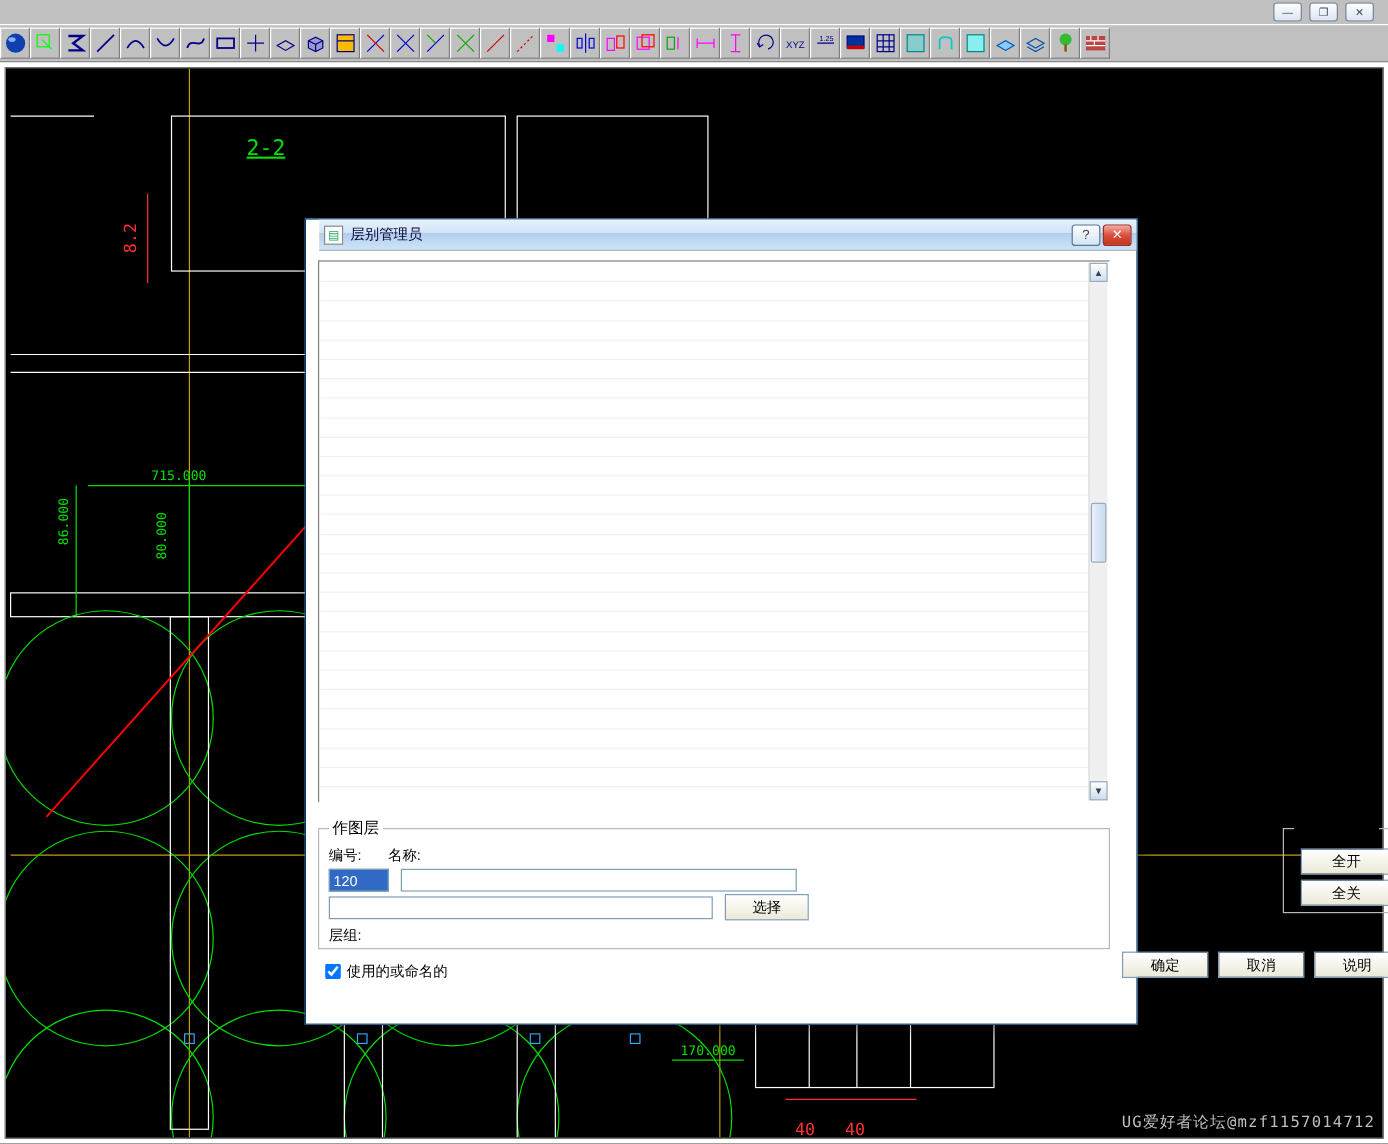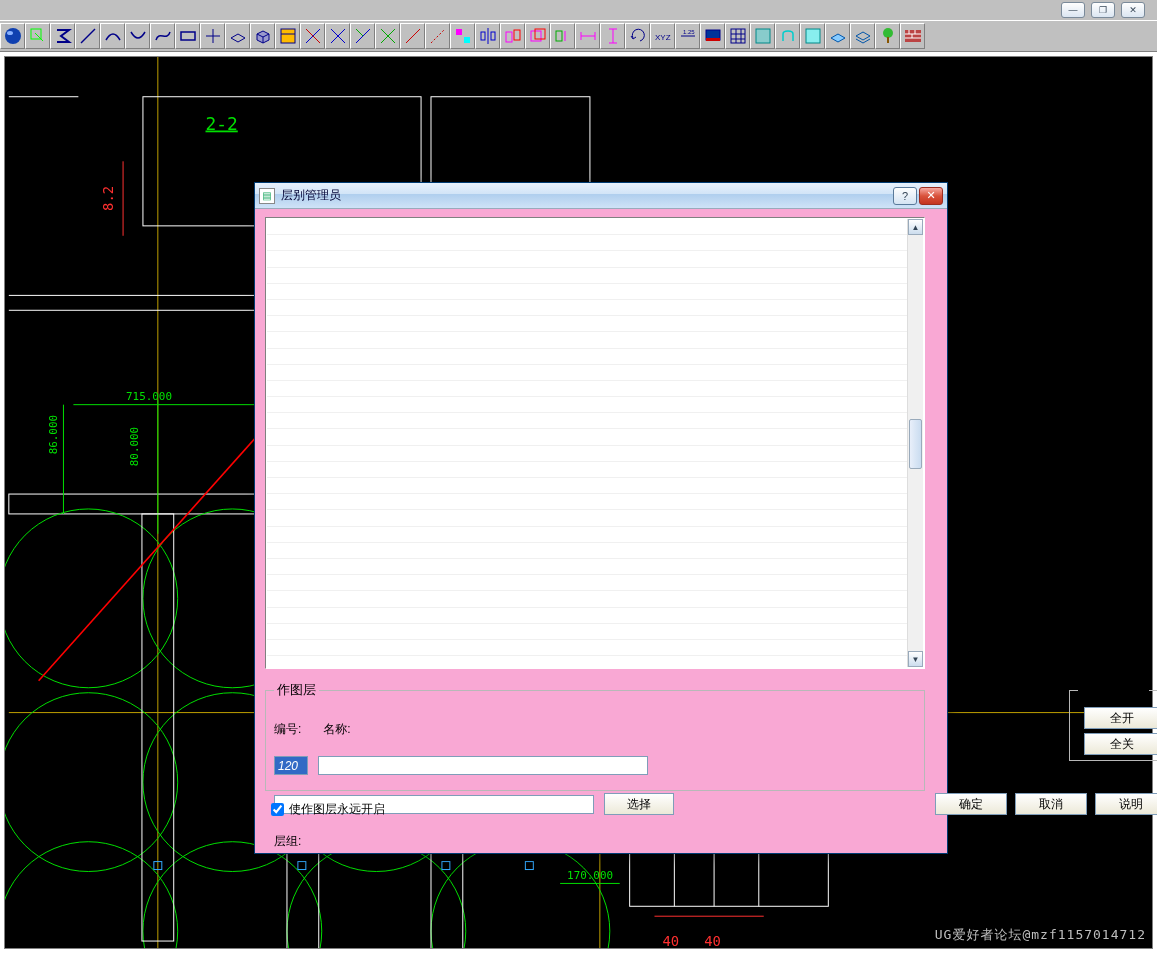--- a/index.html
+++ b/index.html
@@ -13,21 +13,21 @@
 
 .app-toolbar { position: absolute; top: 20px; left: 0; right: 0; height: 32px; background: #c0c0c0; display: flex; border-top:1px solid #fff; border-bottom:1px solid #808080; padding:2px 0;}
 .tbtn { width: 25px; height: 26px; border:1px solid #808080; border-top-color:#fff; border-left-color:#fff; background:#c0c0c0; margin:0; display:flex; align-items:center; justify-content:center; position:relative; flex-shrink:0;}
 .tbtn svg { width:20px; height:20px; }
 
 
 .canvas-wrap { position:absolute; top:52px; left:0; right:0; bottom:0; background:#fff; padding:4px;}
 .canvas { width:100%; height:100%; background:#000; position:relative; overflow:hidden; border:1px solid #808080;}
 
 
-.dialog { position:absolute; top:182px; left:254px; width:694px; height:672px; background:#f9a8d4; border:1px solid #003c74; box-shadow:3px 3px 10px rgba(0,0,0,.4);}
+.dialog { position:absolute; top:182px; left:254px; width:694px; height:672px; background:#ffffff; border:1px solid #003c74; box-shadow:3px 3px 10px rgba(0,0,0,.4);padding-left:11px;}
 .titlebar { height:26px; background:linear-gradient(to bottom,#e7f1fc 0%, #d1e4f7 45%, #b0cfee 46%, #cfe3f7 100%); display:flex; align-items:center; padding:0 4px; border-bottom:1px solid #9ab; }
 .titlebar .ticon{width:16px;height:16px;background:#fff;border:1px solid #888;margin-right:6px;display:flex;align-items:center;justify-content:center;}
 .titlebar .ticon::after{content:"▤";font-size:10px;color:#2a6;}
 .title-text { flex:1; font-size:12px; color:#003; }
 .titlebar-btns { display:flex; gap:2px;}
 .tb-btn { width:24px; height:18px; border:1px solid #5a7a9a; border-radius:3px; background:linear-gradient(#fdfdfd,#d5e4f3); display:flex; align-items:center; justify-content:center; font-size:11px; color:#345;}
 .tb-btn.close { background:linear-gradient(#f7a9a1,#d9523b,#c43420); color:#fff; border-color:#9c2e20;}
 .dialog-body { position:absolute; top:26px; left:0; right:0; bottom:0;}
 
 .list-area { position:absolute; top:8px; left:10px; width:660px; height:452px; border:1px solid #808080; border-right-color:#fff; border-bottom-color:#fff; background:#fff; }
@@ -36,21 +36,21 @@
 .scrollbar { position:absolute; top:1px; right:1px; bottom:1px; width:16px; background:#f0f0f0; border-left:1px solid #ddd;}
 .scroll-up,.scroll-down{height:16px;background:linear-gradient(#fff,#cde);border:1px solid #9ab;display:flex;align-items:center;justify-content:center;font-size:8px;color:#345;}
 .scroll-down{position:absolute;bottom:0;left:0;right:0;}
 .scroll-thumb{position:absolute;top:200px;left:1px;right:1px;height:50px;background:linear-gradient(to right,#e8effa,#c9dcf0);border:1px solid #9ab;border-radius:2px;}
 
 .fieldset { position:absolute; border:1px solid #b8b8b8; padding:4px 8px 8px; }
 .fieldset > legend { font-size:13px; padding:0 3px; }
 .fs1 { top:472px; left:10px; width:660px; height:110px; }
 .fs2 { top:472px; left:680px; width:135px; height:110px; }
 
-.row { display:flex; align-items:center; margin:18px 0;}
+.row { display:flex; align-items:center; margin:2px 0;}
 .lbl { font-size:12px; margin-right:4px; }
 .txt { border:1px solid #7f9db9; height:19px; padding:1px 3px; font-size:12px; background:#fff; }
 .txt.sel { background:#316ac5; color:#fff; }
 .btn { height:22px; min-width:70px; border:1px solid #7f9db9; background:linear-gradient(#fff,#ece9d8); font-size:12px; }
 .radio { margin-right:3px; }
 .radio-row { display:flex; align-items:center; height:17px; font-size:12px;}
 .chk-row { position:absolute; left:16px; top:592px; display:flex; align-items:center; font-size:12px;}
 .chk { margin-right:5px; width:13px; height:13px;}
 
 .bottom-btns { position:absolute; top:584px; left:680px; display:flex; gap:8px;}
@@ -404,21 +404,21 @@
     </div>
 
     <fieldset class="fieldset fs1">
       <legend>作图层</legend>
       <div class="row">
         <span class="lbl">编号:</span>
         <span style="width:18px"></span>
         <span class="lbl">名称:</span>
       </div>
       <div class="row">
-        <input class="txt sel" style="width: 34px; font-style: italic;" value="120">
+        <input class="txt sel" style="width: 50px;" value="120">
         <span style="width:10px"></span>
         <input class="txt" style="width: 330px;" value="">
       </div>
       <div class="row">
         <input class="txt" style="width: 320px;" value="">
         <span style="width:10px"></span>
         <button class="btn">选择</button>
       </div>
       <div class="row" style="margin-top:4px">
         <span class="lbl">层组:</span>
@@ -427,21 +427,21 @@
 
 
     <fieldset class="fieldset" style="left:814px;top:472px;width:106px;height:80px">
       <legend>显示所有层</legend>
       <button class="btn" style="width:76px;display:block;margin:4px auto">全开</button>
       <button class="btn" style="width:76px;display:block;margin:4px auto">全关</button>
     </fieldset>
 
     <div class="chk-row">
       <input type="checkbox" class="chk" checked="" style="">
-      <span>使作图层永远开启</span>
+      <span>使用的或命名的</span>
     </div>
 
     <div class="bottom-btns">
       <button class="btn">确定</button>
       <button class="btn">取消</button>
       <button class="btn">说明</button>
     </div>
   </div>
 </div>
 

